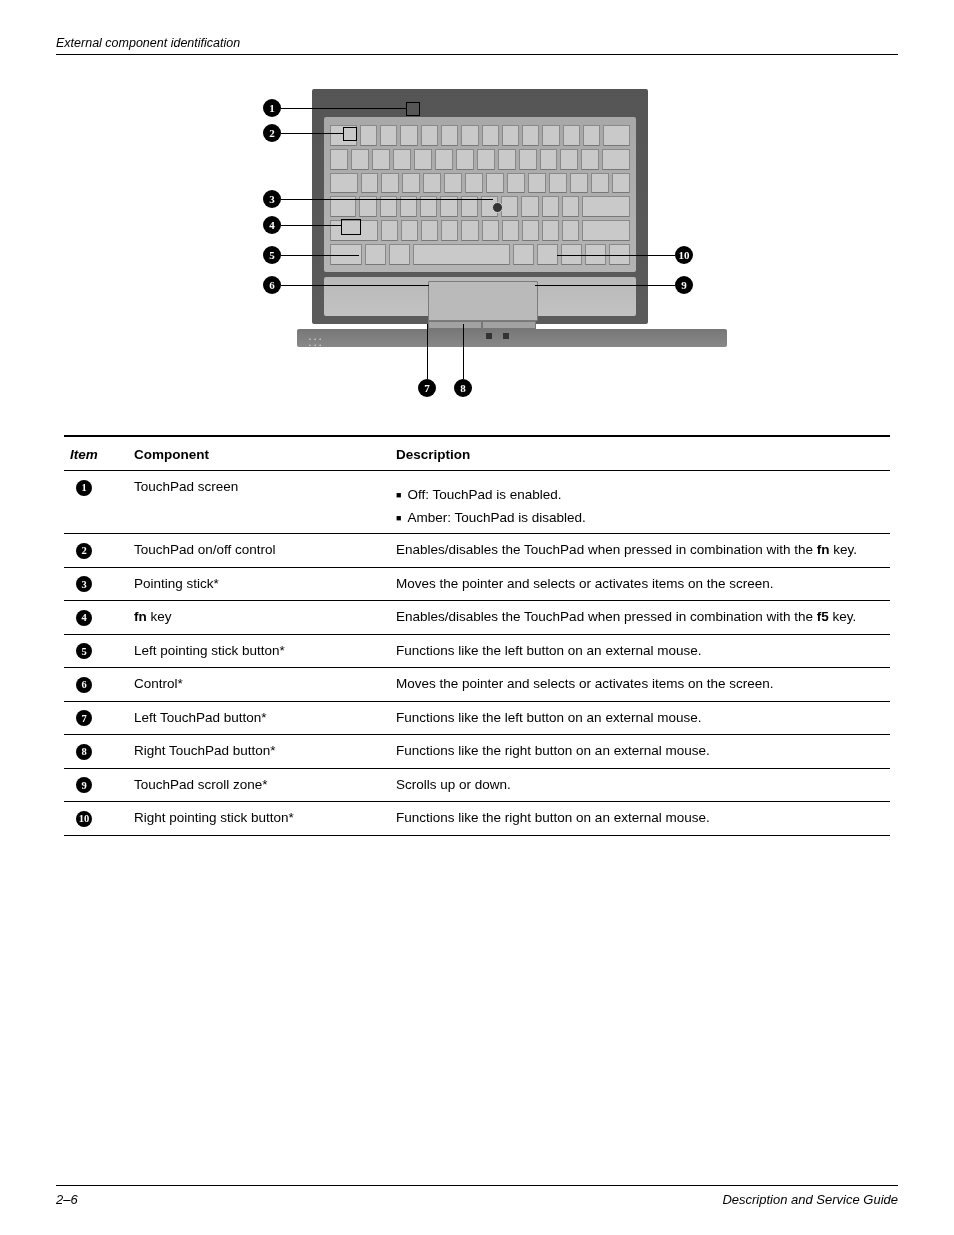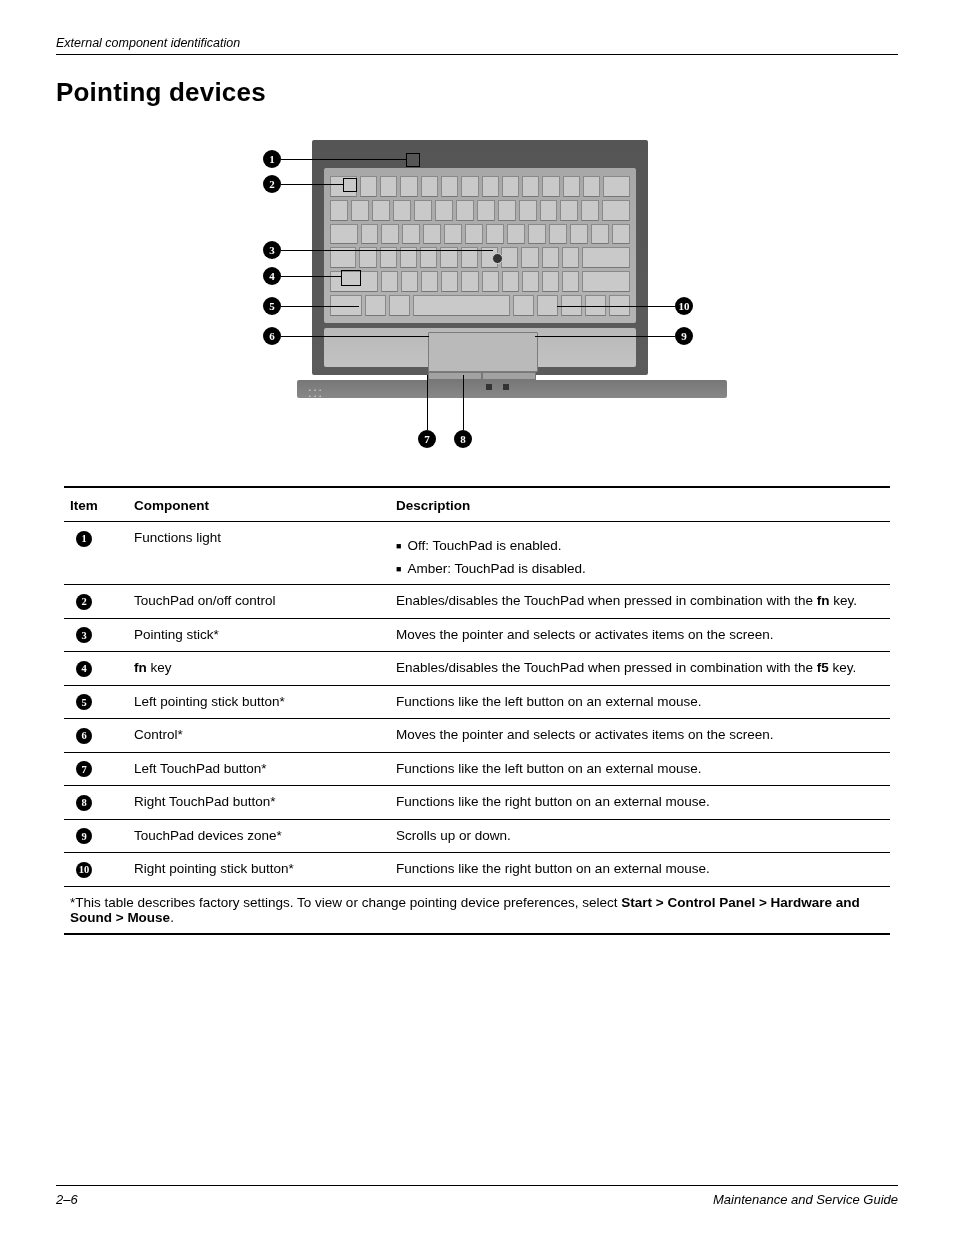--- a/index.html
+++ b/index.html
@@ -167,21 +167,21 @@
     font-size: 13.5px;
   }
   .component-table thead tr { border-top: 2.5px solid #000; }
   .component-table th {
     text-align: left;
     font-weight: bold;
     padding: 10px 6px 8px 6px;
     border-bottom: 1.2px solid #000;
     vertical-align: bottom;
   }
-  .component-table th.col-item { width: 52px; }
+  .component-table th.col-item { width: 52px; font-style: italic; }
   .component-table th.col-comp { width: 250px; margin-left: 8px; }
   .component-table tbody td {
     padding: 8px 6px;
     border-bottom: 1px solid #000;
     vertical-align: top;
   }
   .component-table tbody tr:last-child td { border-bottom: 1.2px solid #000; }
   .item-badge {
     display: inline-flex;
     width: 16px; height: 16px;
@@ -225,21 +225,20 @@
   }
   .page-footer .pn { font-style: italic; }
 </style>
 </head>
 <body>
 
 <div class="page">
 
   <div class="running-header">External component identification</div>
 
-  <div class="section-title">Pointing devices</div>
 
   <div class="diagram-wrap">
     <div class="diagram">
 
       <div class="laptop">
         <div class="kb-area"></div>
         <div class="kb-grid">
           <div class="kb-row">
               <div class="key wide"></div>
               <div class="key"></div>
@@ -381,21 +380,21 @@
     <thead>
       <tr>
         <th class="col-item">Item</th>
         <th class="col-comp">Component</th>
         <th>Description</th>
       </tr>
     </thead>
     <tbody>
         <tr>
           <td><span class="item-badge">1</span></td>
-          <td class="comp-cell">Functions light</td>
+          <td class="comp-cell">TouchPad screen</td>
           <td>
             <ul class="desc-list">
               <li>Off: TouchPad is enabled.</li>
               <li>Amber: TouchPad is disabled.</li>
             </ul>
           </td>
         </tr>
         <tr>
           <td><span class="item-badge">2</span></td>
           <td class="comp-cell">TouchPad on/off control</td>
@@ -426,32 +425,29 @@
           <td class="comp-cell">Left TouchPad button*</td>
           <td>Functions like the left button on an external mouse.</td>
         </tr>
         <tr>
           <td><span class="item-badge">8</span></td>
           <td class="comp-cell">Right TouchPad button*</td>
           <td>Functions like the right button on an external mouse.</td>
         </tr>
         <tr>
           <td><span class="item-badge">9</span></td>
-          <td class="comp-cell">TouchPad devices zone*</td>
+          <td class="comp-cell">TouchPad scroll zone*</td>
           <td>Scrolls up or down.</td>
         </tr>
         <tr>
           <td><span class="item-badge">10</span></td>
           <td class="comp-cell">Right pointing stick button*</td>
           <td>Functions like the right button on an external mouse.</td>
         </tr>
-        <tr class="footnote-row">
-          <td colspan="3">*This table describes factory settings. To view or change pointing device preferences, select <b>Start &gt; Control Panel &gt; Hardware and Sound &gt; Mouse</b>.</td>
-        </tr>
       </tbody>
   </table>
 
   <div class="page-footer">
     <span class="pn">2–6</span>
-    <span>Maintenance and Service Guide</span>
+    <span>Description and Service Guide</span>
   </div>
 
 </div>
 
 </body></html>

